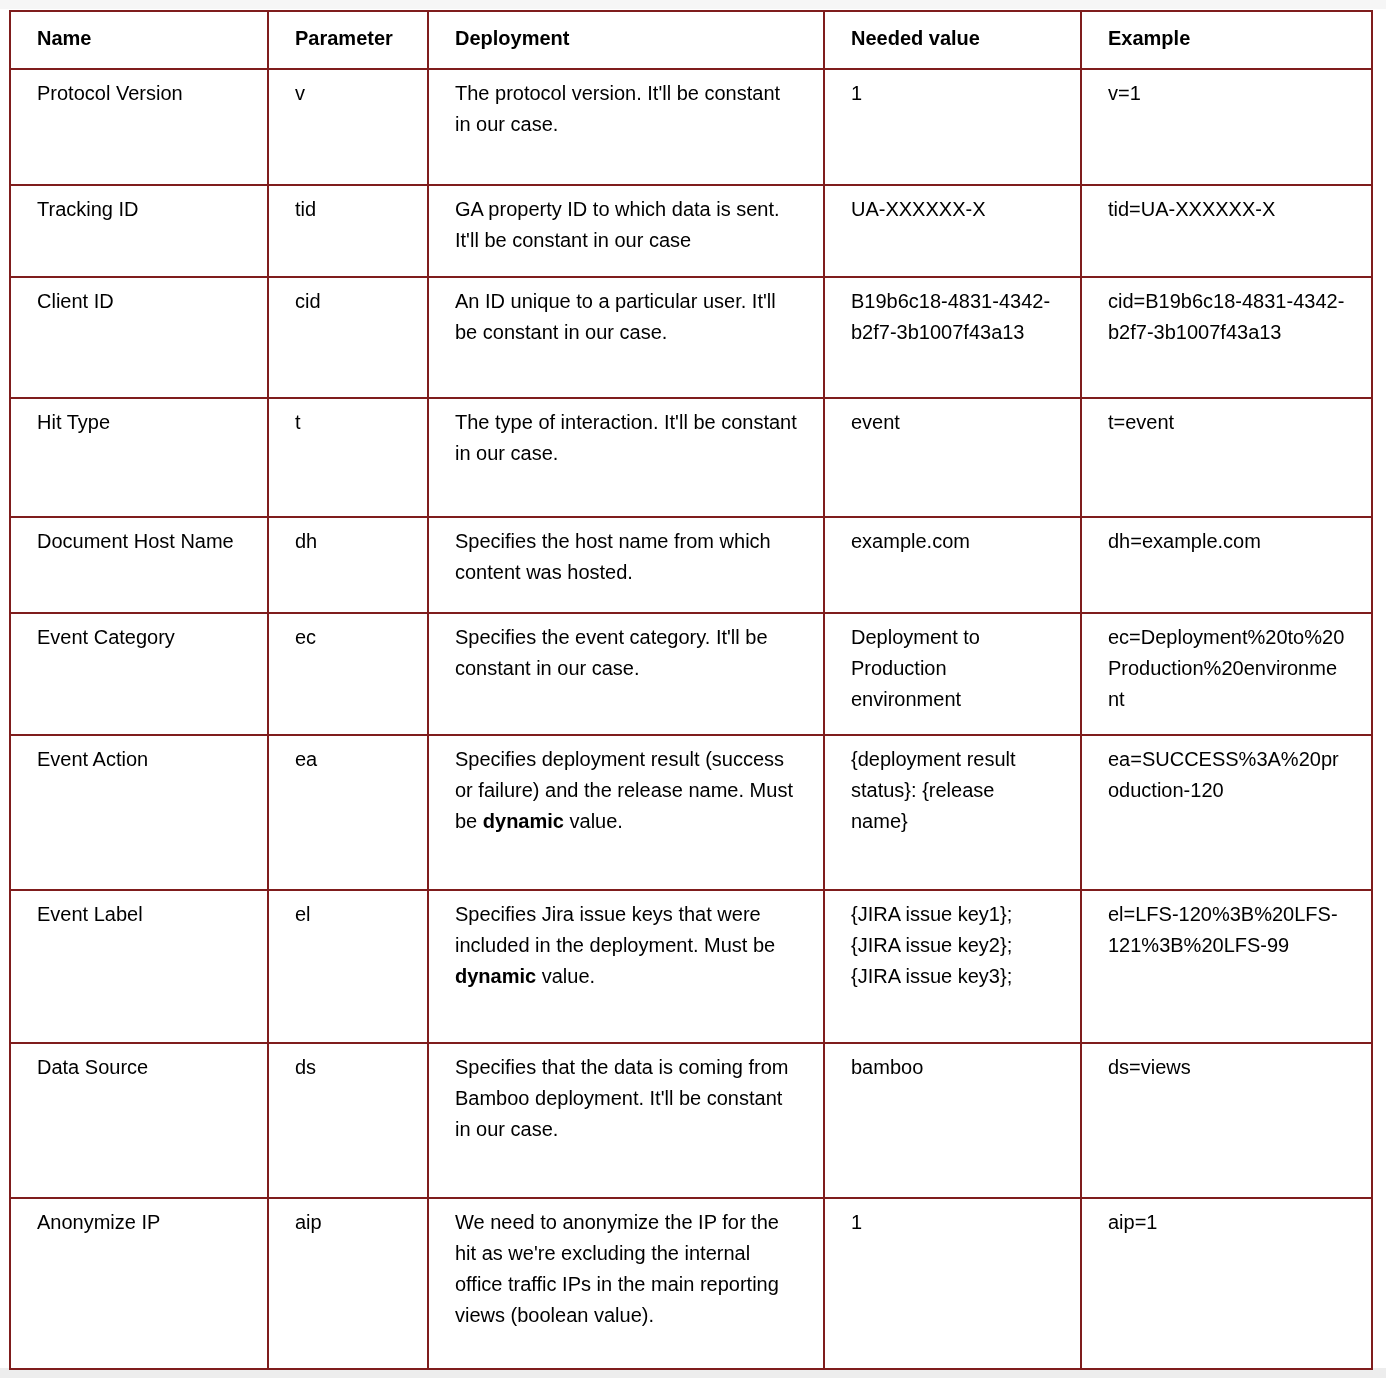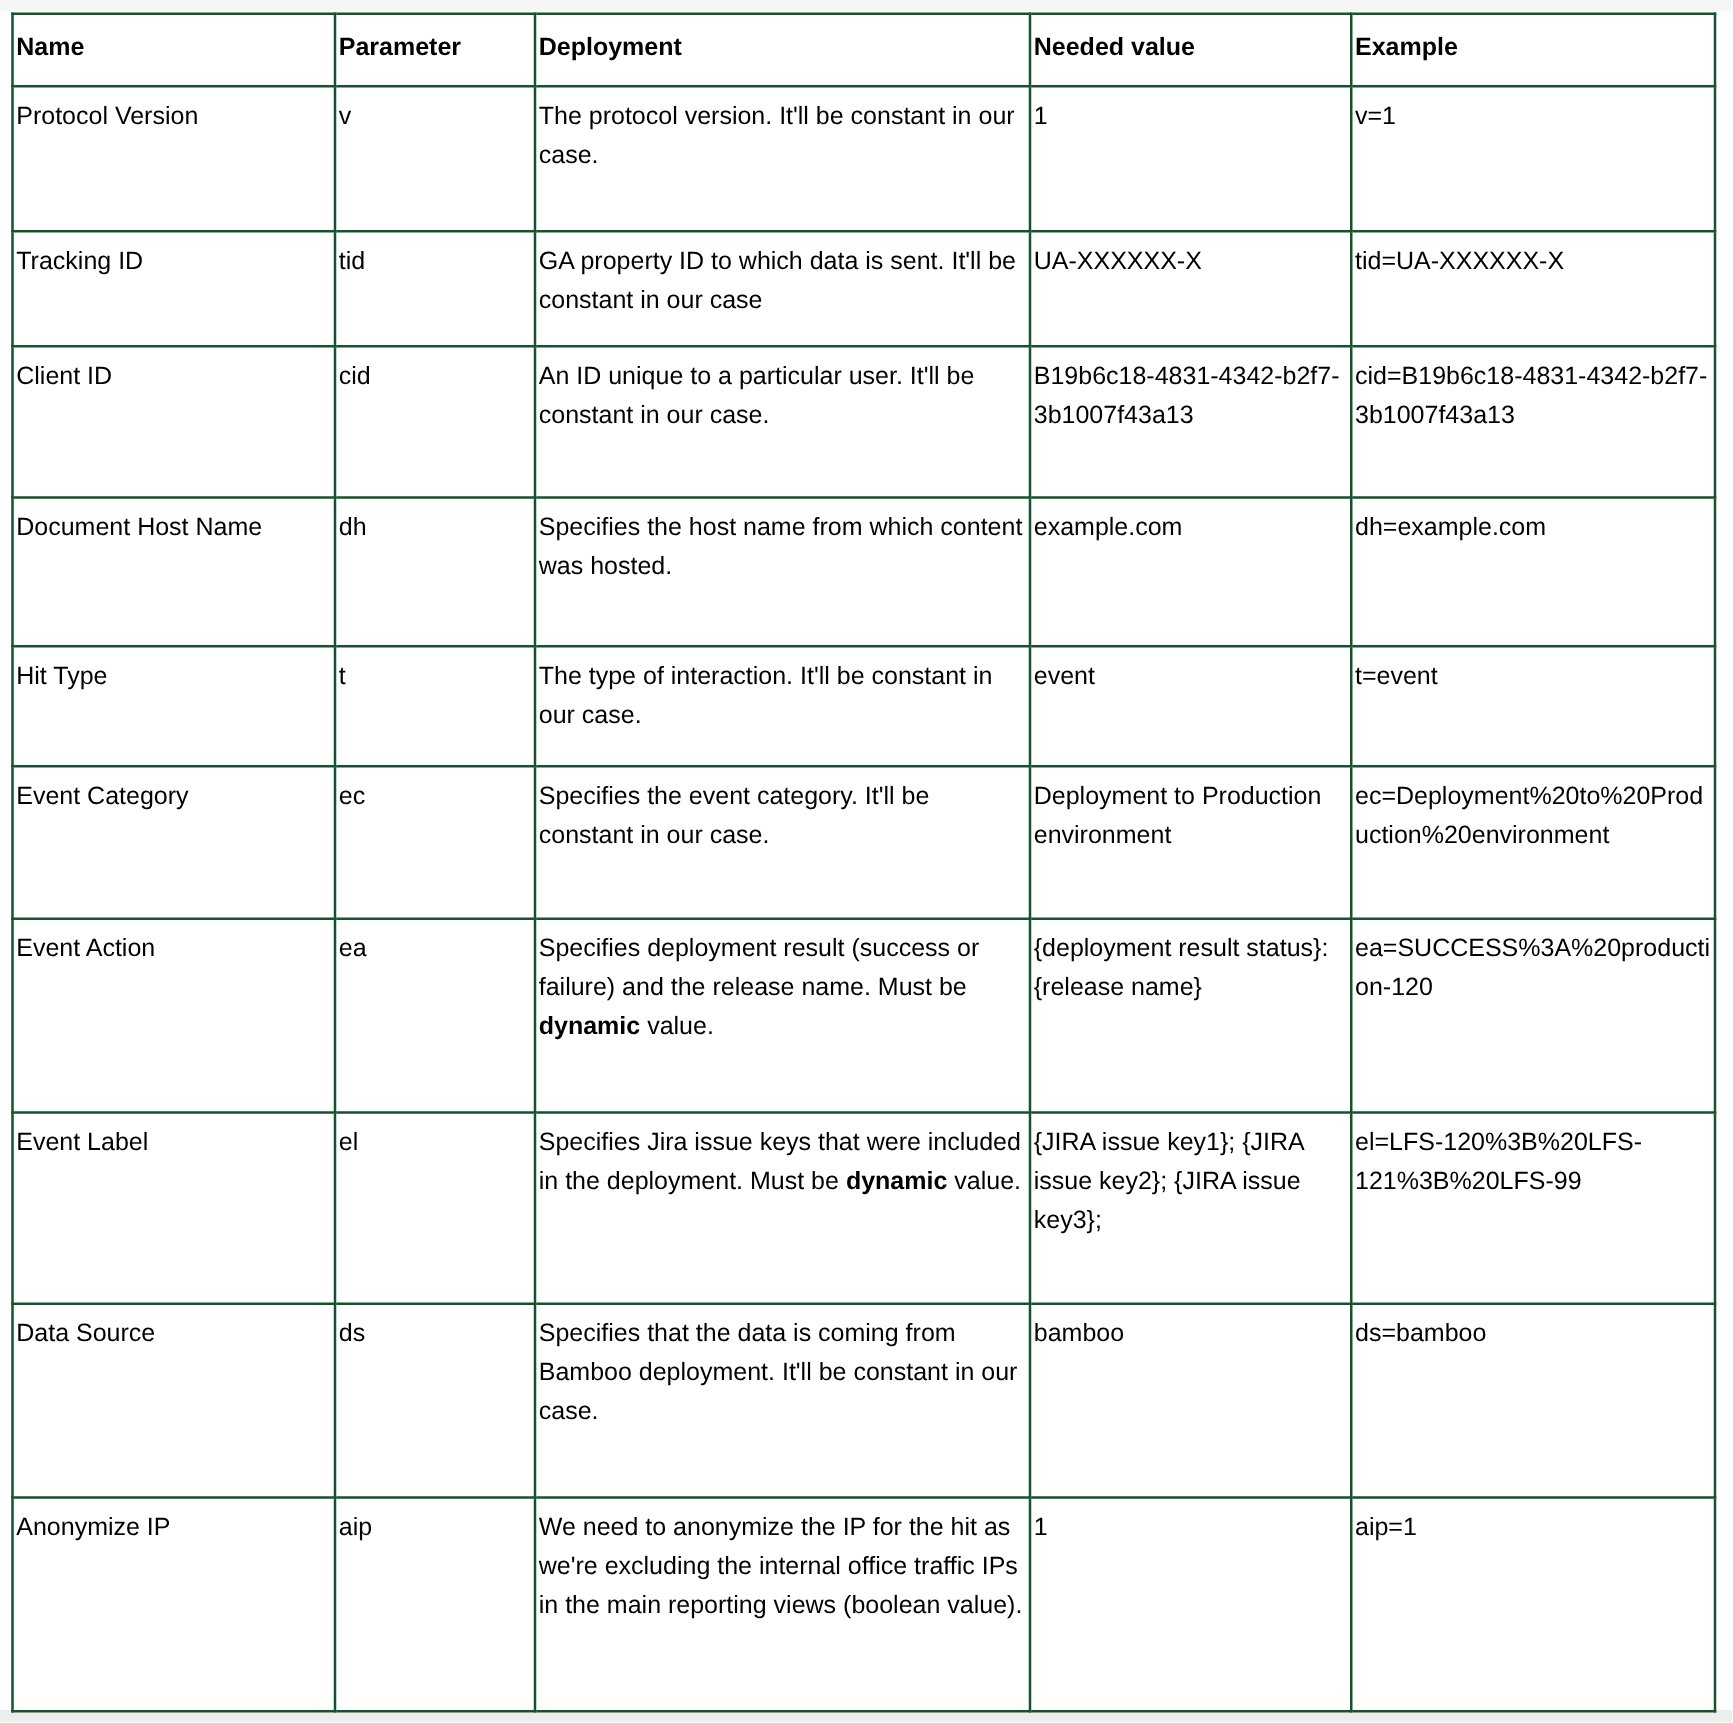--- a/index.html
+++ b/index.html
@@ -19,24 +19,24 @@
   table.params {
     position: absolute;
     left: 9px;
     top: 10px;
     width: 1362px;
     border-collapse: collapse;
     table-layout: fixed;
     background: #ffffff;
   }
   .params th, .params td {
-    border: 2px solid #14532d;
+    border: 2px solid #7f1d1d;
     vertical-align: top;
     text-align: left;
-    padding: 8px 2px;
+    padding: 8px 26px;
     font-size: 20px;
     line-height: 31px;
     overflow-wrap: break-word;
     word-wrap: break-word;
   }
   .params th { font-weight: bold; padding-top: 11px; }
   .params td b { font-weight: bold; }
 
   thead tr            { height: 58px;  }
   tbody tr:nth-child(1)  { height: 116px;  }
@@ -89,32 +89,32 @@
       <td>tid=UA-XXXXXX-X</td>
     </tr>
     <tr>
       <td>Client ID</td>
       <td>cid</td>
       <td>An ID unique to a particular user. It'll be constant in our case.</td>
       <td>B19b6c18-4831-4342-b2f7-3b1007f43a13</td>
       <td>cid=B19b6c18-4831-4342-b2f7-3b1007f43a13</td>
     </tr>
     <tr>
+      <td>Hit Type</td>
+      <td>t</td>
+      <td>The type of interaction. It'll be constant in our case.</td>
+      <td>event</td>
+      <td>t=event</td>
+    </tr>
+    <tr>
       <td>Document Host Name</td>
       <td>dh</td>
       <td>Specifies the host name from which content was hosted.</td>
       <td>example.com</td>
       <td>dh=example.com</td>
-    </tr>
-    <tr>
-      <td>Hit Type</td>
-      <td>t</td>
-      <td>The type of interaction. It'll be constant in our case.</td>
-      <td>event</td>
-      <td>t=event</td>
     </tr>
     <tr>
       <td>Event Category</td>
       <td>ec</td>
       <td>Specifies the event category. It'll be constant in our case.</td>
       <td>Deployment to Production environment</td>
       <td>ec=Deployment%20to%20Production%20environment</td>
     </tr>
     <tr>
       <td>Event Action</td>
@@ -128,21 +128,21 @@
       <td>el</td>
       <td>Specifies Jira issue keys that were included in the deployment. Must be <b>dynamic</b> value.</td>
       <td>{JIRA issue key1}; {JIRA issue key2}; {JIRA issue key3};</td>
       <td>el=LFS-120%3B%20LFS-121%3B%20LFS-99</td>
     </tr>
     <tr>
       <td>Data Source</td>
       <td>ds</td>
       <td>Specifies that the data is coming from Bamboo deployment. It'll be constant in our case.</td>
       <td>bamboo</td>
-      <td>ds=bamboo</td>
+      <td>ds=views</td>
     </tr>
     <tr>
       <td>Anonymize IP</td>
       <td>aip</td>
       <td>We need to anonymize the IP for the hit as we're excluding the internal office traffic IPs in the main reporting views (boolean value).</td>
       <td>1</td>
       <td>aip=1</td>
     </tr>
   </tbody>
 </table>

